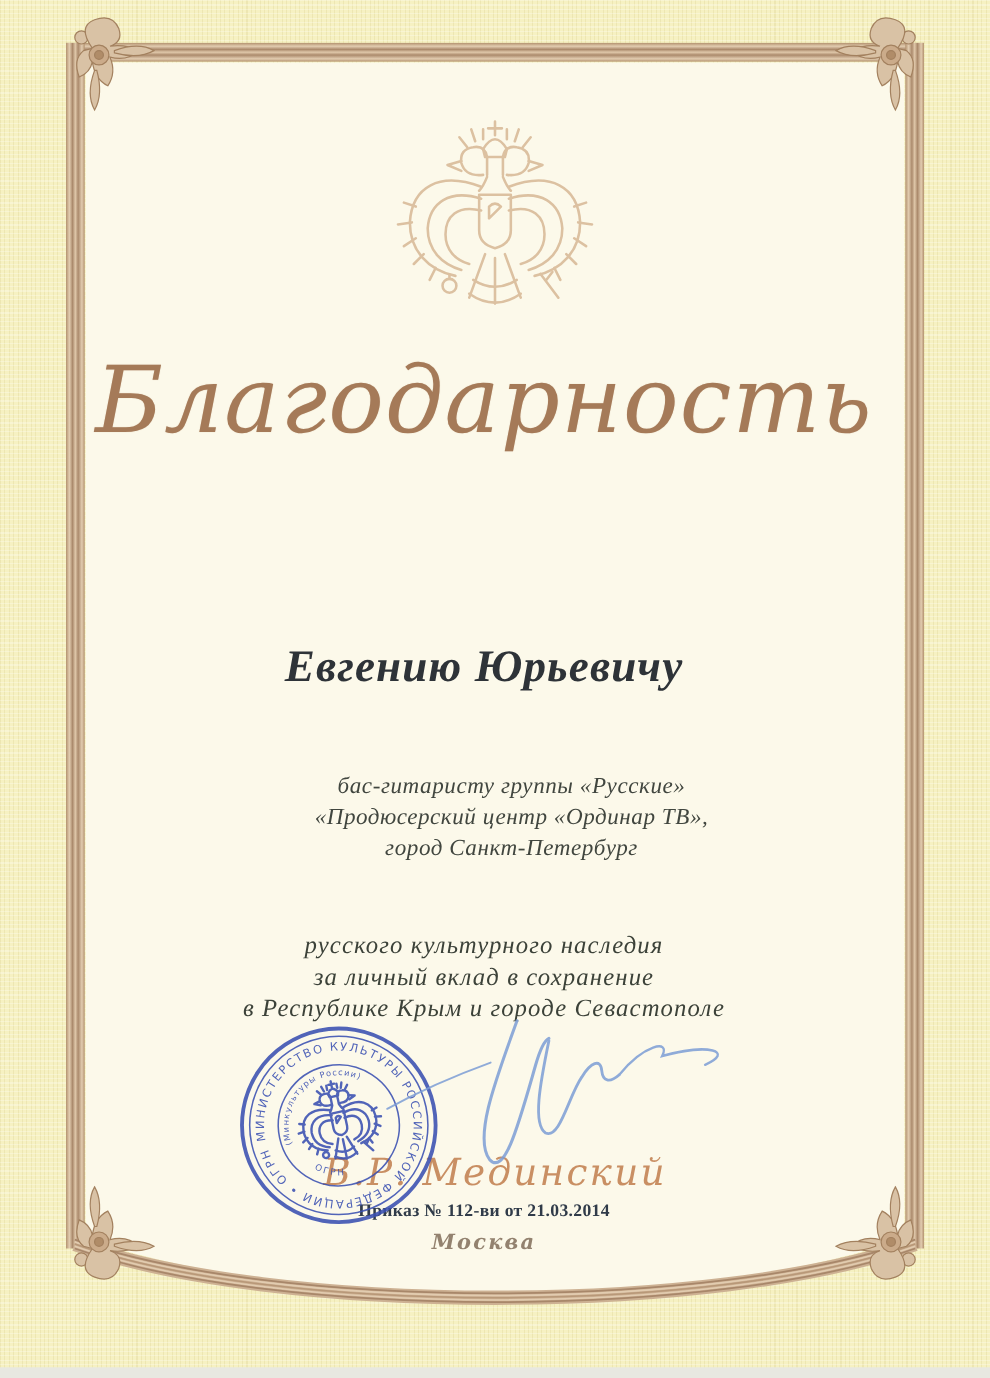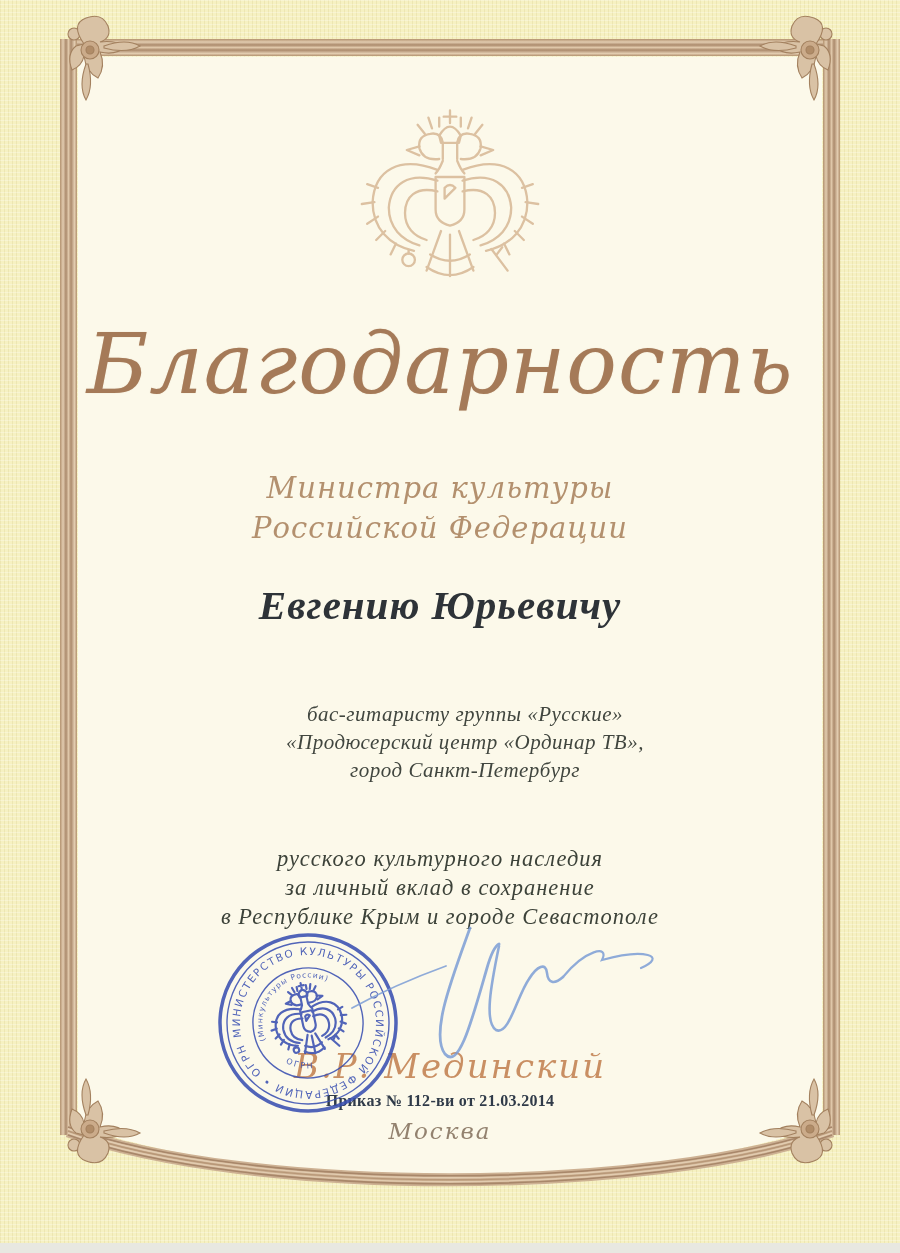--- a/index.html
+++ b/index.html
@@ -24,21 +24,21 @@
   .recipient{top:582px;font-weight:bold;font-style:italic;
     font-size:41px;color:#2e3338;line-height:47px;letter-spacing:1px;}
   .descr{top:700px;font-style:italic;font-size:21px;color:#41463f;
     line-height:28px;letter-spacing:.5px;padding-left:25px;}
   .reason{top:844px;font-style:italic;font-size:22.5px;color:#3c4239;
     line-height:29px;letter-spacing:1px;}
   .medinsky{top:1046px;font-family:"DejaVu Serif", serif;font-style:italic;
     font-size:34px;color:#c98f63;letter-spacing:2px;transform:translateX(10px);}
   .order{top:1092px;font-size:16px;font-weight:bold;color:#303b49;letter-spacing:.3px;}
   .city{top:1118px;font-family:"DejaVu Serif", serif;font-style:italic;
-    font-size:23px;color:#93826f;letter-spacing:2px;}
+    font-size:19px;color:#93826f;letter-spacing:2px;font-weight:bold;}
   .scan-strip{position:absolute;left:0;bottom:0;width:900px;height:10px;
     background:#e8e8e1;z-index:4;}
 </style>
 </head>
 <body>
 
 <div class="page">
 
   <svg class="layer z1" width="900" height="1253" viewBox="0 0 900 1253">
     <defs>
@@ -115,24 +115,20 @@
     <use href="#orn" transform="translate(88,48)"></use>
     <use href="#orn" transform="translate(812,48) scale(-1,1)"></use>
     <use href="#orn" transform="translate(88,1131) scale(1,-1)"></use>
     <use href="#orn" transform="translate(812,1131) scale(-1,-1)"></use>
 
     <use href="#eagleShape" transform="translate(360,105) scale(1.8)" style="color:#d9bb9a" stroke-width="1.3" opacity="0.9"></use>
   </svg>
 
   <div class="txt title">Благодарность</div>
 
-  <div class="txt issuer">
-    <div>Министра культуры</div>
-    <div>Российской Федерации</div>
-  </div>
 
   <div class="txt recipient">
     <div>Евгению Юрьевичу</div>
   </div>
 
   <div class="txt descr">
     <div>бас-гитаристу группы «Русские»</div>
     <div>«Продюсерский центр «Ординар ТВ»,</div>
     <div>город Санкт-Петербург</div>
   </div>

